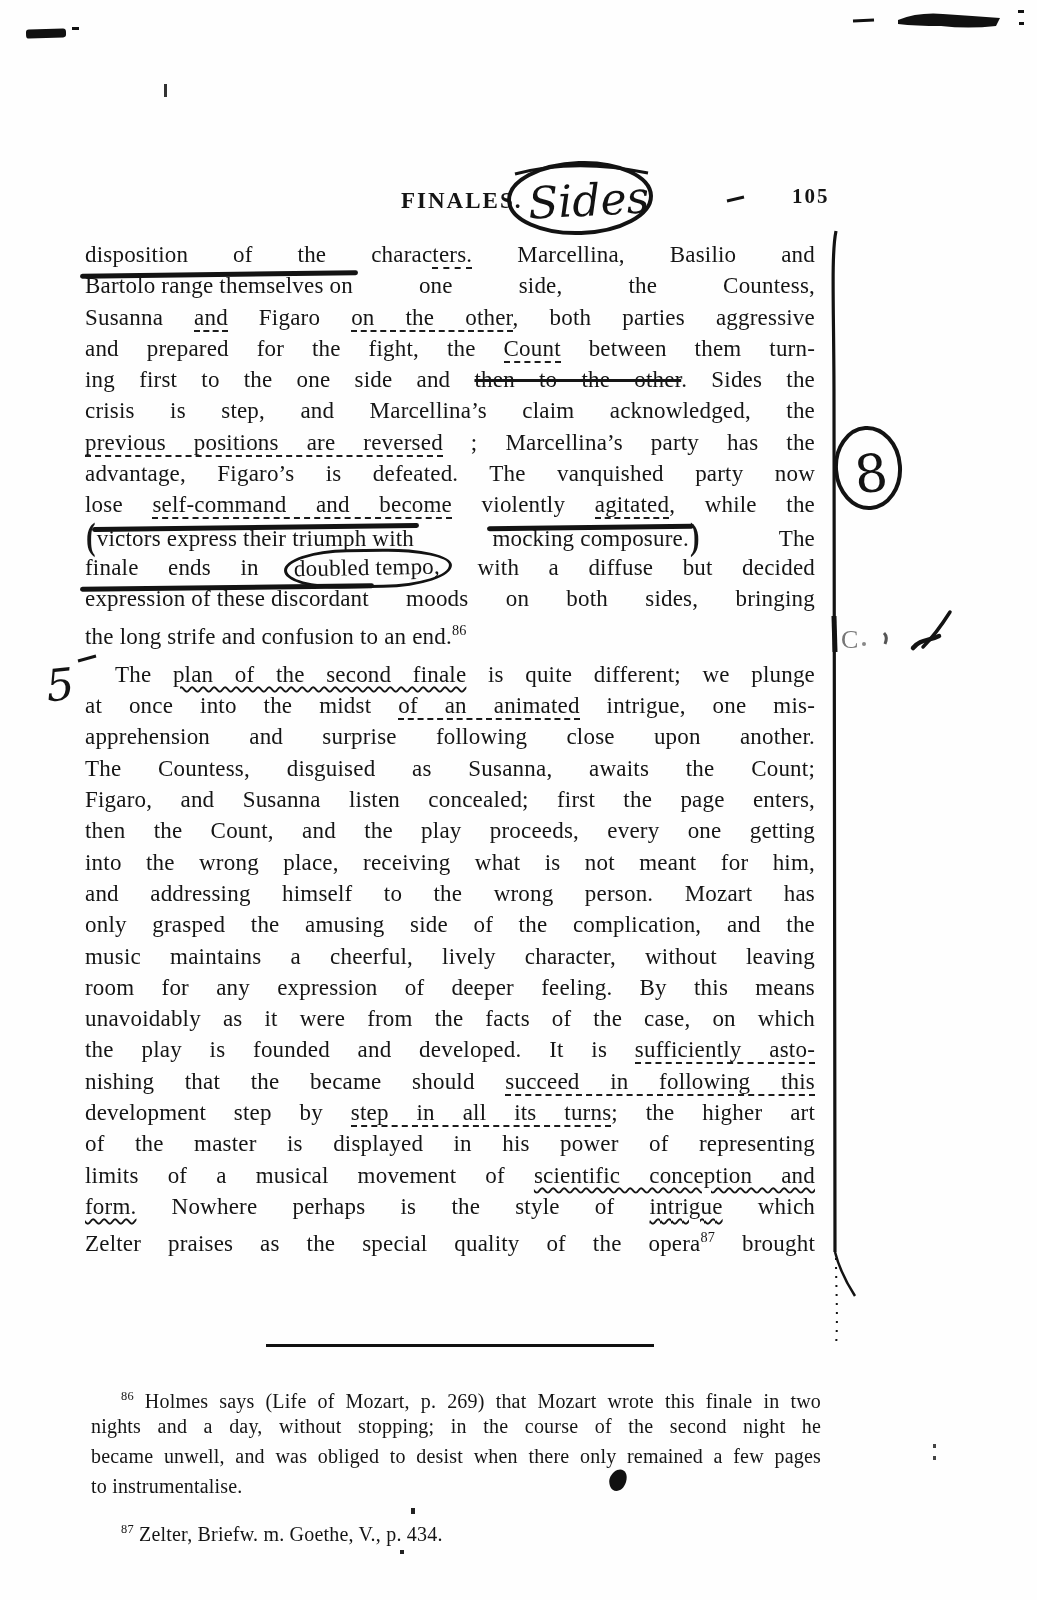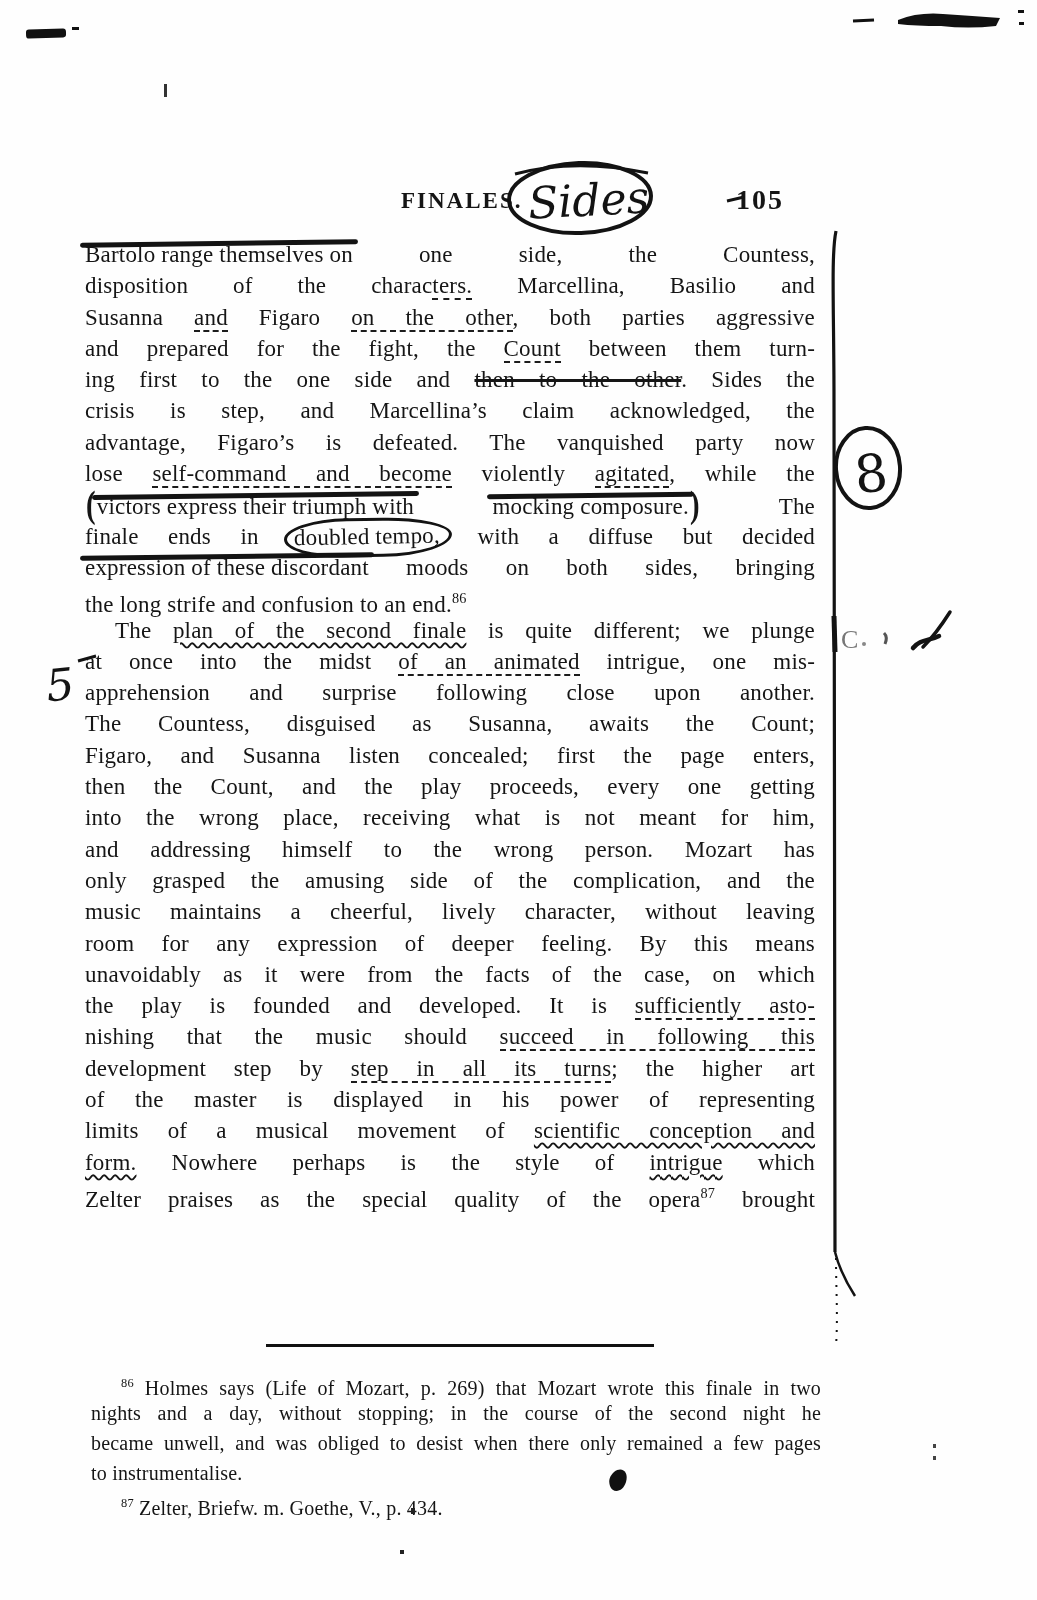--- a/index.html
+++ b/index.html
@@ -10,43 +10,43 @@
     overflow:hidden;
     font-family:"Liberation Serif","DejaVu Serif",serif;
     color:#151515;
   }
   
   #hdr-title{
     position:absolute;left:401px;top:188px;
     font-size:23px;letter-spacing:2px;font-weight:bold;
   }
   #hdr-pageno{
-    position:absolute;left:736px;top:184px;
-    font-size:28px;letter-spacing:2px;font-weight:bold;
+    position:absolute;left:792px;top:184px;
+    font-size:21px;letter-spacing:2px;font-weight:bold;
   }
   
   #body-text{
     position:absolute;left:85px;top:239px;width:730px;
     font-size:23px;
   }
   #footnotes{
     position:absolute;left:91px;top:1368px;width:730px;
     font-size:20px;
   }
   .line{
     white-space:normal;
     text-align:justify;
     -moz-text-align-last:justify;
     text-align-last:justify;
     height:31.3px;line-height:31.3px;
     overflow:visible;
   }
   #footnotes .line{height:30px;line-height:30px;}
   .line.short{text-align-last:left;}
-  .line.indent{text-indent:30px;}
+  .line.indent{text-indent:30px;margin-top:13px;}
   .line span{letter-spacing:0.2px;}
   
   .m-sup{vertical-align:super;font-size:0.62em;letter-spacing:0;}
   .m-ud{border-bottom:2.5px dashed #1c1c1c;padding-bottom:0;}
   .m-uw{text-decoration:underline;text-decoration-style:wavy;
         text-decoration-thickness:2px;text-decoration-color:#161616;
         text-underline-offset:4px;}
   .m-st{text-decoration:line-through;text-decoration-thickness:3px;
         text-decoration-color:#161616;}
   .m-oh{position:relative;display:inline-block;}
@@ -75,46 +75,47 @@
 </style>
 </head>
 <body>
 
 <div id="page">
 
   <div id="hdr-title">FINALES.</div>
   <div id="hdr-pageno">105</div>
 
   <div id="body-text">
+      <div class="line"><span>disposition of the charac</span><span class="m-ud">ters.</span><span> Marcellina, Basilio and</span></div>
       <div class="line"><span class="m-oh">Bartolo range themselves on</span><span> one side, the Countess,</span></div>
-      <div class="line"><span>disposition of the charac</span><span class="m-ud">ters.</span><span> Marcellina, Basilio and</span></div>
       <div class="line"><span>Susanna </span><span class="m-ud">and</span><span> Figaro </span><span class="m-ud">on the other</span><span>, both parties aggressive</span></div>
       <div class="line"><span>and prepared for the fight, the </span><span class="m-ud">Count</span><span> between them turn-</span></div>
       <div class="line"><span>ing first to the one side and </span><span class="m-st">then to the other</span><span>.  Sides the</span></div>
       <div class="line"><span>crisis is step, and Marcellina’s claim acknowledged, the</span></div>
+      <div class="line"><span class="m-ud">previous positions are reversed</span><span> ;  Marcellina’s party has the</span></div>
       <div class="line"><span>advantage, Figaro’s is defeated.  The vanquished party now</span></div>
       <div class="line"><span>lose </span><span class="m-ud">self-command and become</span><span> violently </span><span class="m-ud">agitated</span><span>, while the</span></div>
       <div class="line"><span class="m-hp">(</span><span class="m-oh">victors express their triumph with</span><span> </span><span class="m-oh">mocking composure.</span><span class="m-hp">)</span><span> The</span></div>
       <div class="line"><span>finale ends in </span><span class="m-circ">doubled tempo,</span><span> with a diffuse but decided</span></div>
       <div class="line"><span class="m-oh">expression of these discordant</span><span> moods on both sides, bringing</span></div>
       <div class="line short"><span>the long strife and confusion to an end.</span><span class="m-sup">86</span></div>
       <div class="line indent"><span>The </span><span class="m-uw">plan of the second finale</span><span> is quite different; we plunge</span></div>
       <div class="line"><span>at once into the midst </span><span class="m-ud">of an animated</span><span> intrigue, one mis-</span></div>
       <div class="line"><span>apprehension and surprise following close upon another.</span></div>
       <div class="line"><span>The Countess, disguised as Susanna, awaits the Count;</span></div>
       <div class="line"><span>Figaro, and Susanna listen concealed; first the page enters,</span></div>
       <div class="line"><span>then the Count, and the play proceeds, every one getting</span></div>
       <div class="line"><span>into the wrong place, receiving what is not meant for him,</span></div>
       <div class="line"><span>and addressing himself to the wrong person.  Mozart has</span></div>
       <div class="line"><span>only grasped the amusing side of the complication, and the</span></div>
       <div class="line"><span>music maintains a cheerful, lively character, without leaving</span></div>
       <div class="line"><span>room for any expression of deeper feeling.  By this means</span></div>
       <div class="line"><span>unavoidably as it were from the facts of the case, on which</span></div>
       <div class="line"><span>the play is founded and developed.  It is </span><span class="m-ud">sufficiently asto-</span></div>
-      <div class="line"><span>nishing that the music should </span><span class="m-ud">succeed in following this</span></div>
+      <div class="line"><span>nishing that the became should </span><span class="m-ud">succeed in following this</span></div>
       <div class="line"><span>development step by </span><span class="m-ud">step in all its turns</span><span>; the higher art</span></div>
       <div class="line"><span>of the master is displayed in his power of representing</span></div>
       <div class="line"><span>limits of a musical movement of </span><span class="m-uw">scientific conception and</span></div>
       <div class="line"><span class="m-uw">form.</span><span>  Nowhere perhaps is the style of </span><span class="m-uw">intrigue</span><span> which</span></div>
       <div class="line"><span>Zelter praises as the special quality of the opera</span><span class="m-sup">87</span><span> brought</span></div>
     </div>
 
   <div id="fn-sep"></div>
   <div id="footnotes">
       <div class="line indent"><span class="m-sup">86</span><span> Holmes says (Life of Mozart, p. 269) that Mozart wrote this finale in two</span></div>

